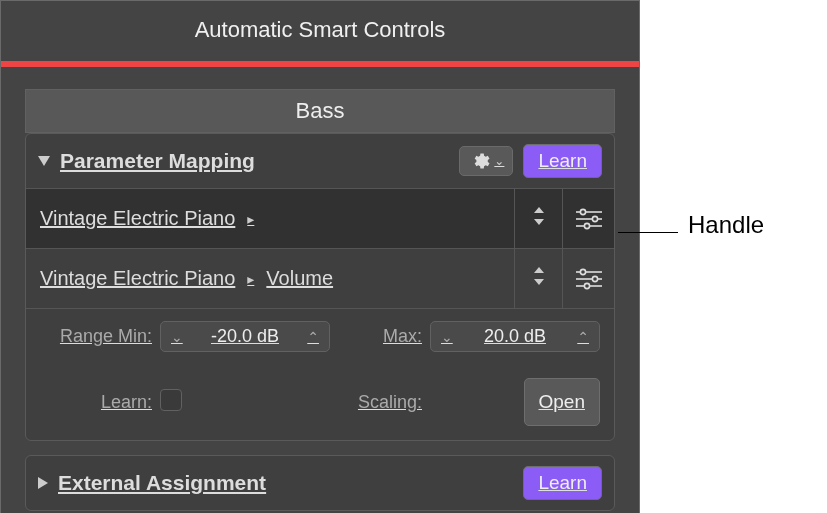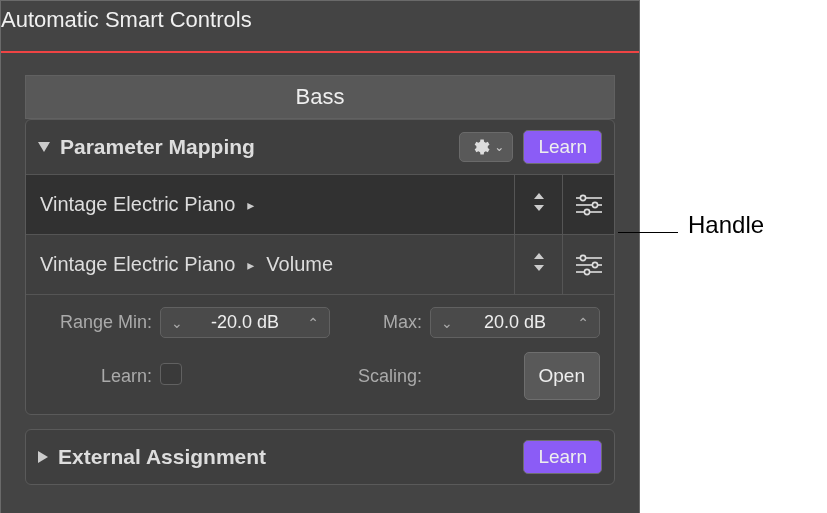--- a/index.html
+++ b/index.html
@@ -23,43 +23,44 @@
       color: #000;
       font-size: 24px;
       font-weight: 400;
     }
     .panel {
       width: 640px;
       background: #444;
       border: 1px solid #6a6a6a;
     }
     .panel-title {
-      text-align: left;
-      padding: 6px 0 18px 0;
+      text-align: center;
+      padding: 16px 0 18px 0;
       color: #f0f0f0;
       font-size: 22px;
       font-weight: 400;
-      border-bottom: 2px solid #ef4444;
+      border-bottom: 6px solid #ef4444;
     }
     .panel-body {
       padding: 22px 24px 24px 24px;
     }
     .track-banner {
       background: #585858;
       text-align: center;
       padding: 8px 0;
       font-size: 22px;
       color: #eee;
       border: 1px solid #616161;
     }
     .section {
       background: #3f3f3f;
       border: 1px solid #5a5a5a;
       border-radius: 6px;
       margin-bottom: 14px;
+      text-decoration: underline;
     }
     .section-header {
       display: flex;
       align-items: center;
       padding: 10px 12px;
       gap: 10px;
     }
     .disclosure-tri {
       width: 0; height: 0;
       border-left: 6px solid transparent;
@@ -138,21 +139,21 @@
       justify-content: center;
       align-self: stretch;
       cursor: grab;
     }
     .row-handle svg { display: block; }
     .range-area {
       border-top: 1px solid #555;
       padding: 12px 14px 14px 14px;
       display: grid;
       grid-template-columns: 120px 170px 1fr 100px 170px;
-      row-gap: 14px;
+      row-gap: 26px;
       align-items: center;
     }
     .rlabel {
       text-align: right;
       color: #aaa;
       font-size: 18px;
       padding-right: 8px;
     }
     .value-stepper {
       background: #4a4a4a;

